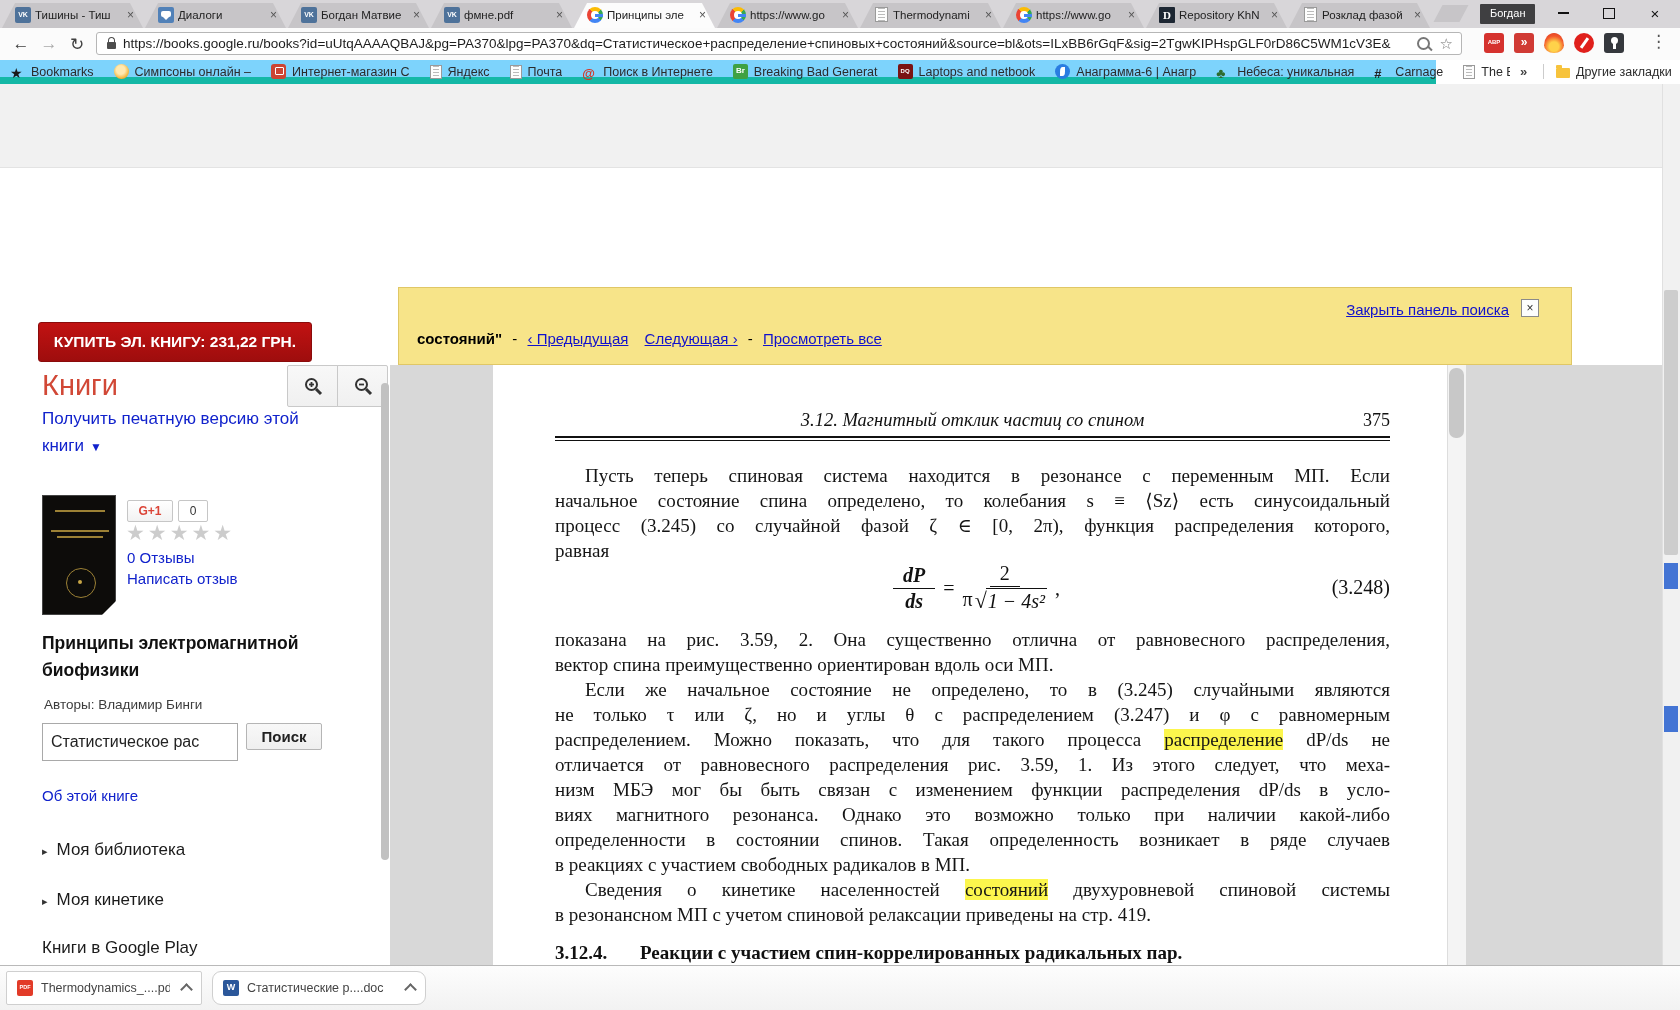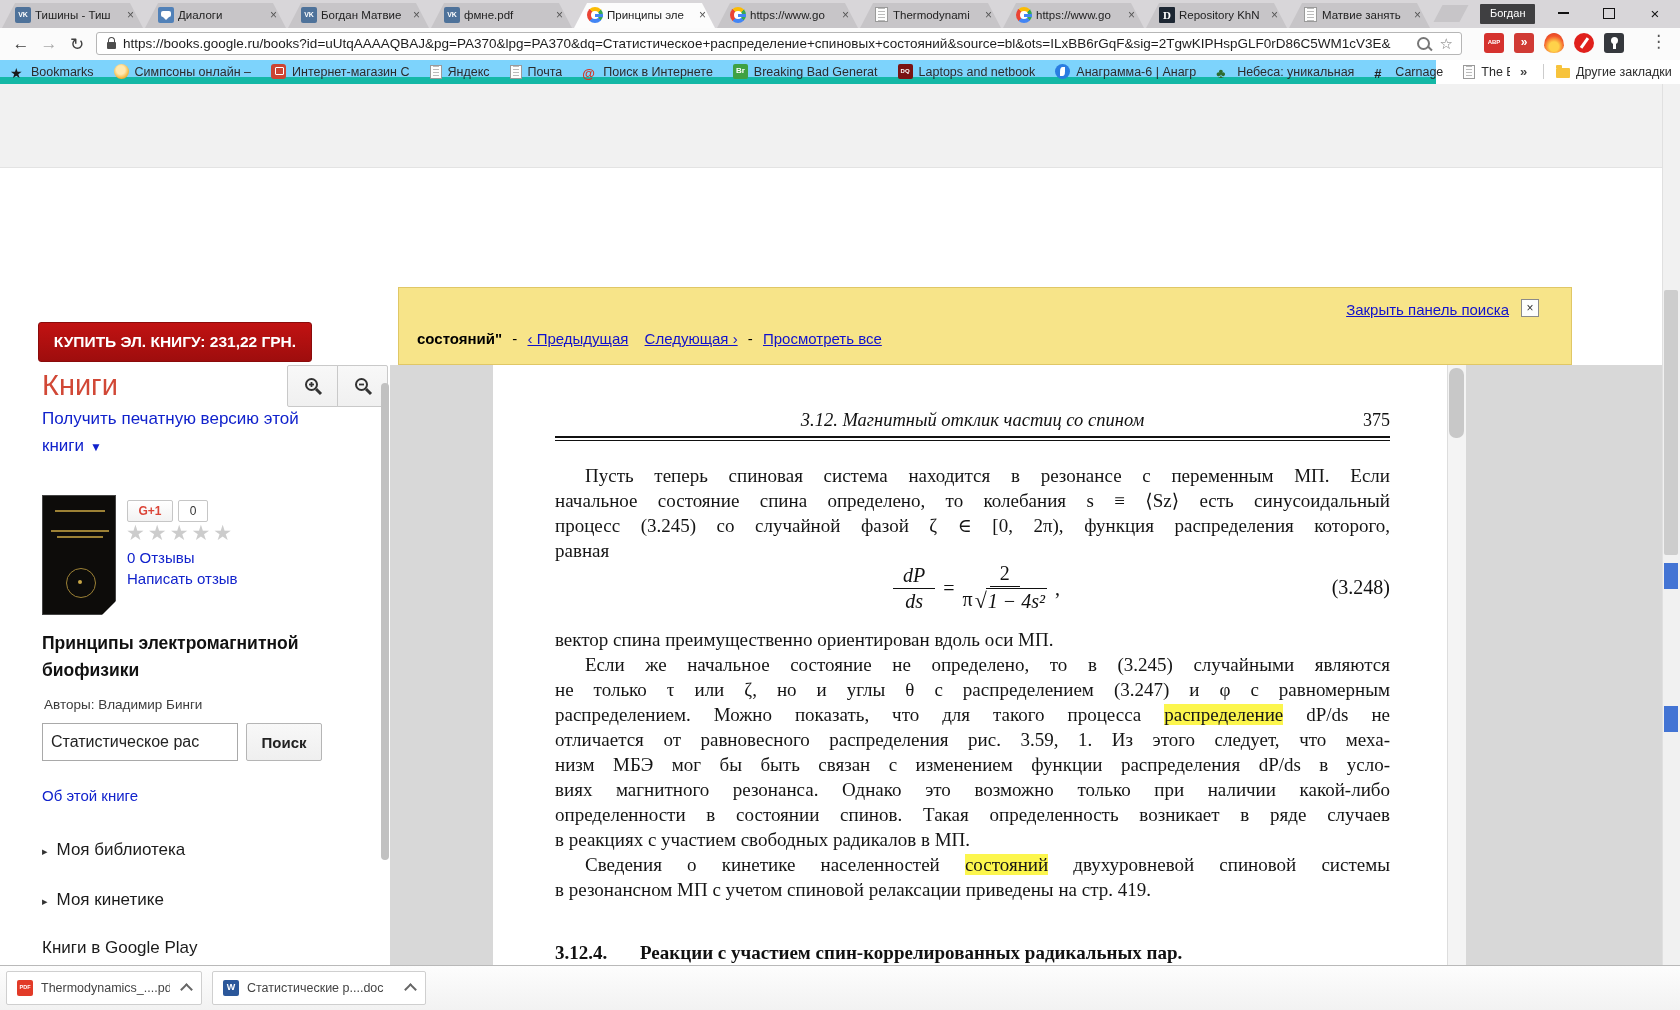--- a/index.html
+++ b/index.html
@@ -169,21 +169,21 @@
        font:bold 12px "Liberation Sans",sans-serif;color:#db4437;cursor:pointer;box-sizing:border-box;}
   #gpc{left:178px;top:500px;width:30px;height:22px;border:1px solid #c6c6c6;border-radius:2px;background:#fff;
        display:flex;align-items:center;justify-content:center;font-size:12px;color:#333;box-sizing:border-box;}
   #stars{left:126px;top:521px;font-size:21px;letter-spacing:3px;color:#ccc;}
   #revcount{left:127px;top:549px;font-size:15px;}
   #revwrite{left:127px;top:570px;font-size:15px;}
   #btitle{left:42px;top:630px;font-size:17.5px;font-weight:bold;color:#111;line-height:27px;}
   #bauth{left:44px;top:697px;font-size:13.5px;color:#3c3c3c;}
   #sb-input{left:42px;top:723px;width:196px;height:38px;border:1px solid #a9a9a9;font-size:16px;color:#222;
             padding:0 8px;box-sizing:border-box;outline:none;}
-  #sb-btn{left:246px;top:723px;width:76px;height:38px;background:linear-gradient(#f8f8f8,#efefef);
+  #sb-btn{left:246px;top:723px;width:76px;height:27px;background:linear-gradient(#f8f8f8,#efefef);
           border:1px solid #b5b5b5;border-radius:2px;font-weight:bold;font-size:15px;color:#222;
           display:flex;align-items:center;justify-content:center;cursor:pointer;box-sizing:border-box;}
   #about{left:42px;top:787px;font-size:15px;}
   .sbitem{font-size:17px;color:#1b1b1b;cursor:pointer;}
   .tri{font-size:11px;color:#333;margin-right:9px;}
   #mylib{left:42px;top:840px;} #myhist{left:42px;top:890px;} #gplay{left:42px;top:938px;}
   #sb-scroll{left:381px;top:383px;width:8px;height:477px;background:#c1c1c1;border-radius:4px;}
 
   
   .serif{font-family:"Liberation Serif","DejaVu Serif",serif;}
@@ -194,21 +194,21 @@
   #linesA{left:555px;top:463px;} #linesB{left:555px;top:627px;}
   .bline{height:25px;line-height:25px;font-size:19px;overflow:hidden;white-space:nowrap;}
   .bline.j{white-space:normal;text-align:justify;text-align-last:justify;}
   .bline.ind{text-indent:30px;}
   .hl{background:#fcf64d;}
   #formula{left:555px;top:556px;width:835px;height:64px;display:flex;align-items:center;justify-content:center;
            font-size:20px;color:#111;}
   .frac{display:inline-flex;flex-direction:column;align-items:center;margin:0 8px;}
   .ft{padding:0 10px 1px;border-bottom:1.6px solid #111;}
   .fb{padding-top:1px;display:inline-flex;align-items:flex-start;}
-  .fvar{font-style:italic;}
+  .fvar{font-style:italic;font-weight:bold;}
   .sqsign{font-size:22px;margin:0 -1px 0 2px;}
   .sq{border-top:1.4px solid #111;padding:1px 2px 0;font-style:italic;}
   #ftag{position:absolute;right:0;top:20px;font-size:20px;}
   #subsec{left:555px;top:942px;width:835px;font-size:19px;font-weight:bold;color:#111;}
   #subsec .ssnum{margin-right:28px;}
 
   
   #mscroll{left:1662px;top:84px;width:18px;height:881px;background:#f1f1f1;border-left:1px solid #e0e0e0;box-sizing:border-box;}
   #mthumb{left:1664px;top:290px;width:14px;height:265px;background:#cdcdcd;border-radius:2px;}
   .marker{left:1664px;width:14px;height:26px;background:#4374d4;}
@@ -274,21 +274,21 @@
           <span class="tab-title">https://www.go</span>
           <span class="tab-close">×</span>
         </div>
         <div class="tab" style="left: 1146px;">
           <span class="fav f-d">D</span>
           <span class="tab-title">Repository KhN</span>
           <span class="tab-close">×</span>
         </div>
         <div class="tab" style="left: 1289px;">
           <span class="fav f-doc"></span>
-          <span class="tab-title">Матвие занять</span>
+          <span class="tab-title">Розклад фазой</span>
           <span class="tab-close">×</span>
         </div>
       </div>
     <div id="newtab" class="abs"></div>
     <div id="userlabel" class="abs">Богдан</div>
     <div id="btn-min" class="abs winbtn">
         <span></span>
       </div>
     <div id="btn-max" class="abs winbtn">
         <span></span>
@@ -474,20 +474,21 @@
       <span class="fb">
         <span>π</span>
         <span class="sqsign">√</span>
         <span class="sq">1 − 4s²</span>
       </span>
     </span>
     <span>,</span>
     <span id="ftag">(3.248)</span>
   </div>
   <div id="linesB" class="abs serif textblock">
+      <div class="bline j"><span>показана на рис. 3.59, 2. Она существенно отлична от равновесного распределения,</span></div>
       <div class="bline"><span>вектор спина преимущественно ориентирован вдоль оси МП.</span></div>
       <div class="bline ind j"><span>Если же начальное состояние не определено, то в (3.245) случайными являются</span></div>
       <div class="bline j"><span>не только τ или ζ, но и углы θ с распределением (3.247) и φ с равномерным</span></div>
       <div class="bline j"><span>распределением. Можно показать, что для такого процесса </span><span class="hl">распределение</span><span> dP/ds не</span></div>
       <div class="bline j"><span>отличается от равновесного распределения рис. 3.59, 1. Из этого следует, что меха-</span></div>
       <div class="bline j"><span>низм МБЭ мог бы быть связан с изменением функции распределения dP/ds в усло-</span></div>
       <div class="bline j"><span>виях магнитного резонанса. Однако это возможно только при наличии какой-либо</span></div>
       <div class="bline j"><span>определенности в состоянии спинов. Такая определенность возникает в ряде случаев</span></div>
       <div class="bline"><span>в реакциях с участием свободных радикалов в МП.</span></div>
       <div class="bline ind j"><span>Сведения о кинетике населенностей </span><span class="hl">состояний</span><span> двухуровневой спиновой системы</span></div>
@@ -557,21 +558,21 @@
   <div id="mk1" class="abs marker"></div>
   <div id="mk2" class="abs marker"></div>
 
   <div id="dlbar" class="abs">
     <div id="dlitems">
         <div class="dlitem" style="left: 6px; width: 196px;">
           <span class="dico dico-pdf"></span>
           <span class="dlname">Thermodynamics_....pdf</span>
           <span class="chev"></span>
         </div>
-        <div class="dlitem" style="left: 212px; width: 214px;">
+        <div class="dlitem" style="left: 212px; width: 214px; border-radius: 9px;">
           <span class="dico dico-doc"></span>
           <span class="dlname">Статистические р....doc</span>
           <span class="chev"></span>
         </div>
       </div>
 
   </div>
 
 </div>
 

